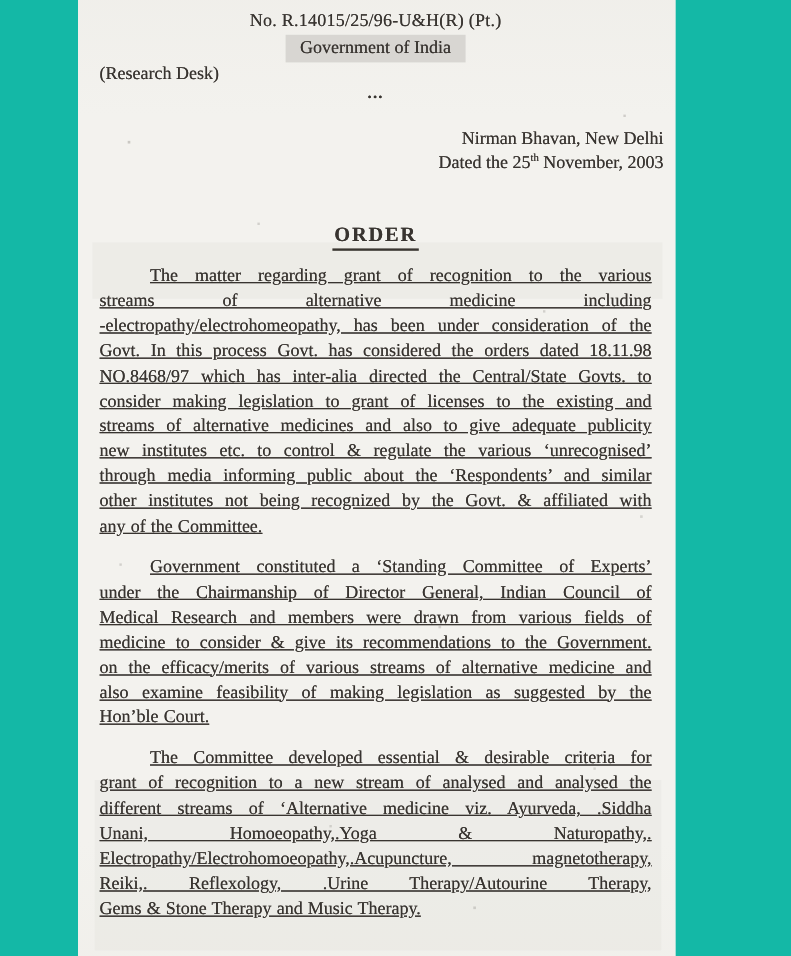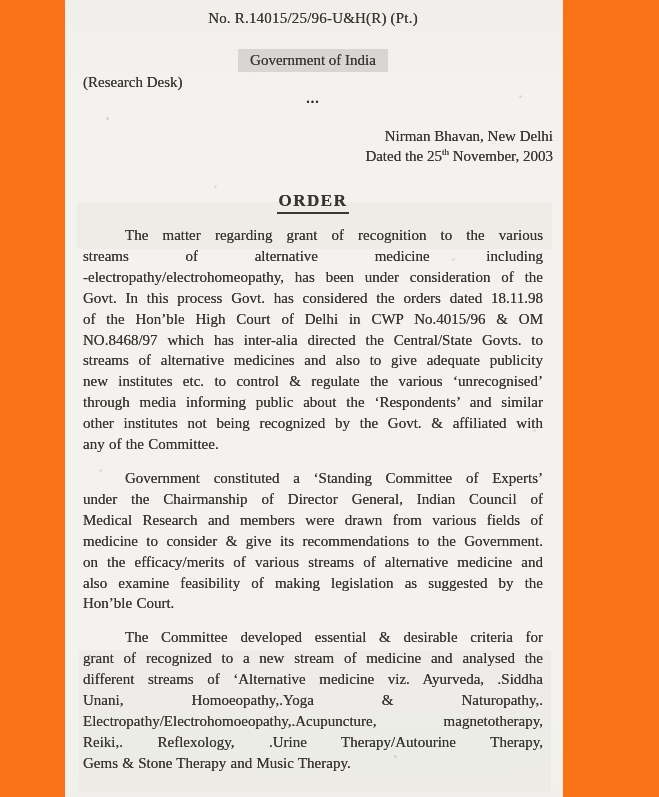--- a/index.html
+++ b/index.html
@@ -5,42 +5,42 @@
   html, body {
     margin: 0; padding: 0;
     width: 659px; height: 797px;
     background: #ffffff;
     overflow: hidden;
     font-family: "Liberation Serif", "DejaVu Serif", serif;
   }
   .page {
     position: relative;
     width: 659px; height: 797px;
-    background: #f97316;
+    background: #14b8a6;
   }
   .paper {
     position: absolute;
     left: 65px; top: 0;
     width: 498px; height: 797px;
     background: #f3f2ee;
     background-image: linear-gradient(180deg, rgba(235,233,228,0.35) 0%, rgba(243,242,238,0) 12%, rgba(243,242,238,0) 88%, rgba(236,234,229,0.3) 100%);
     color: #383430;
     overflow: hidden;
   }
   .inner {
     position: relative;
     padding: 8px 20px 0 18px; 
   }
   .hdr-no {
     text-align: center;
     font-size: 15px;
     line-height: 21px;
     letter-spacing: 0.2px;
   }
-  .hdr-org-wrap { text-align: center; margin-top: 20px; }
+  .hdr-org-wrap { text-align: center; margin-top: 0; }
   .hdr-org {
     display: inline-block;
     background: #d8d6d2;
     padding: 2px 12px 3px 12px;
     font-size: 15px;
     line-height: 18px;
   }
   .hdr-desk {
     font-size: 15px;
     line-height: 19px;
@@ -58,40 +58,41 @@
     text-align: right;
     margin-top: 22px;
     margin-right: -10px;
     font-size: 15px;
     line-height: 20px;
   }
   .date-block sup {
     font-size: 9px;
     line-height: 0;
   }
-  .order-wrap { text-align: center; margin-top: 25px; }
+  .order-wrap { text-align: center; margin-top: 40px; }
   .order {
     display: inline-block;
     font-weight: bold;
     font-size: 17px;
     letter-spacing: 1.5px;
     border-bottom: 2px solid #3a3631;
     padding: 0 2px 1px 2px;
   }
   .body-block { margin-top: 11px; }
   .para {
     font-size: 15px;
     line-height: 20.9px;
     margin-bottom: 13px;
     word-spacing: 0.5px;
   }
   .para .line {
     text-align: justify;
     text-align-last: auto;
     white-space: normal;
+    text-decoration: underline;
   }
   .para .line.j { text-align-last: justify; }
   .para .line:first-child { text-indent: 42px; }
   
   .artifact { position: absolute; pointer-events: none; }
   .artifact.a1 { left: 12px; top: 202px; width: 475px; height: 47px; background: rgba(208,205,198,0.16); }
   .artifact.a2 { left: 14px; top: 650px; width: 472px; height: 142px; background: rgba(208,205,198,0.14); }
   
   .speckles {
     position: absolute; left: 0; top: 0; width: 1px; height: 1px;
@@ -144,40 +145,40 @@
       <div class="order-wrap">
         <span class="order">ORDER</span>
       </div>
 
       <div class="body-block" id="paras">
           <div class="para">
             <div class="line j">The matter regarding grant of recognition to the various</div>
             <div class="line j">streams of alternative medicine including</div>
             <div class="line j">-electropathy/electrohomeopathy, has been under consideration of the</div>
             <div class="line j">Govt. In this process Govt. has considered the orders dated 18.11.98</div>
-            <div class="line j">of the Hon’ble High Court of Delhi in CWP No.4015/96 &amp; OM</div>
             <div class="line j">NO.8468/97 which has inter-alia directed the Central/State Govts. to</div>
+            <div class="line j">consider making legislation to grant of licenses to the existing and</div>
             <div class="line j">streams of alternative medicines and also to give adequate publicity</div>
             <div class="line j">new institutes etc. to control &amp; regulate the various ‘unrecognised’</div>
             <div class="line j">through media informing public about the ‘Respondents’ and similar</div>
             <div class="line j">other institutes not being recognized by the Govt. &amp; affiliated with</div>
             <div class="line">any of the Committee.</div>
           </div>
           <div class="para">
             <div class="line j">Government constituted a ‘Standing Committee of Experts’</div>
             <div class="line j">under the Chairmanship of Director General, Indian Council of</div>
             <div class="line j">Medical Research and members were drawn from various fields of</div>
             <div class="line j">medicine to consider &amp; give its recommendations to the Government.</div>
             <div class="line j">on the efficacy/merits of various streams of alternative medicine and</div>
             <div class="line j">also examine feasibility of making legislation as suggested by the</div>
             <div class="line">Hon’ble Court.</div>
           </div>
           <div class="para">
             <div class="line j">The Committee developed essential &amp; desirable criteria for</div>
-            <div class="line j">grant of recognized to a new stream of medicine and analysed the</div>
+            <div class="line j">grant of recognition to a new stream of analysed and analysed the</div>
             <div class="line j">different streams of ‘Alternative medicine viz. Ayurveda, .Siddha</div>
             <div class="line j">Unani, Homoeopathy,.Yoga &amp; Naturopathy,.</div>
             <div class="line j">Electropathy/Electrohomoeopathy,.Acupuncture, magnetotherapy,</div>
             <div class="line j">Reiki,. Reflexology, .Urine Therapy/Autourine Therapy,</div>
             <div class="line">Gems &amp; Stone Therapy and Music Therapy.</div>
           </div>
         </div>
 
     </div>
   </div>

